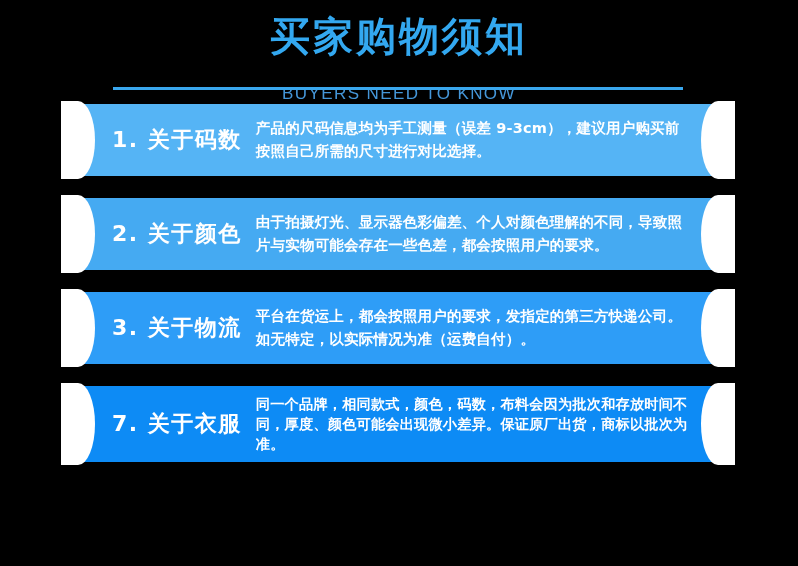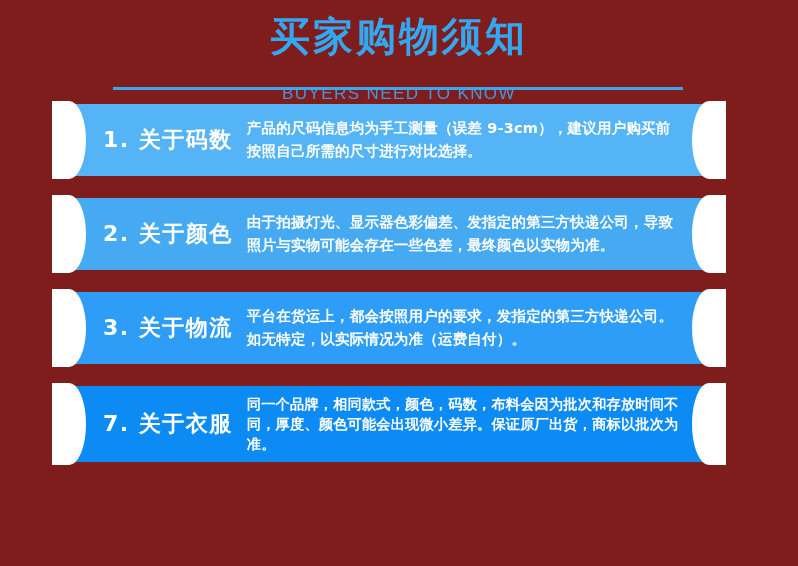--- a/index.html
+++ b/index.html
@@ -13,21 +13,21 @@
     background: #ffffff;
     font-family: "DejaVu Sans", "Liberation Sans", sans-serif;
     overflow: hidden;
     position: relative;
   }
 
   .page {
     position: relative;
     width: 798px;
     height: 566px;
-    background: #7f1d1d;
+    background: #000000;
   }
 
   
   .header {
     position: absolute;
     top: 0;
     left: 0;
     width: 798px;
     text-align: center;
   }
@@ -60,21 +60,21 @@
     left: 113px;
     width: 570px;
     height: 3px;
     background: #3AA7EE;
   }
 
   
   .banner-list {
     position: absolute;
     top: 104px;
-    left: 0;
+    left: 9px;
     width: 778px;
   }
 
   .banner {
     position: relative;
     width: 672px;
     margin: 0 auto 22px auto;
     height: 72px;
     display: flex;
     align-items: center;
@@ -173,21 +173,21 @@
         <div class="banner-text">产品的尺码信息均为手工测量（误差 9-3cm），建议用户购买前按照自己所需的尺寸进行对比选择。</div>
       </div>
     </div>
 
     <div class="banner banner-2" style="--banner-color: #45AAF2;">
       <div class="banner-body"></div>
       <div class="notch notch-left"></div>
       <div class="notch notch-right"></div>
       <div class="banner-content">
         <div class="banner-heading">2. 关于颜色</div>
-        <div class="banner-text">由于拍摄灯光、显示器色彩偏差、发指定的第三方快递公司，导致照片与实物可能会存在一些色差，最终颜色以实物为准。</div>
+        <div class="banner-text">由于拍摄灯光、显示器色彩偏差、个人对颜色理解的不同，导致照片与实物可能会存在一些色差，都会按照用户的要求。</div>
       </div>
     </div>
 
     <div class="banner banner-3" style="--banner-color: #2E9DF7;">
       <div class="banner-body"></div>
       <div class="notch notch-left"></div>
       <div class="notch notch-right"></div>
       <div class="banner-content">
         <div class="banner-heading">3. 关于物流</div>
         <div class="banner-text">平台在货运上，都会按照用户的要求，发指定的第三方快递公司。如无特定，以实际情况为准（运费自付）。</div>

